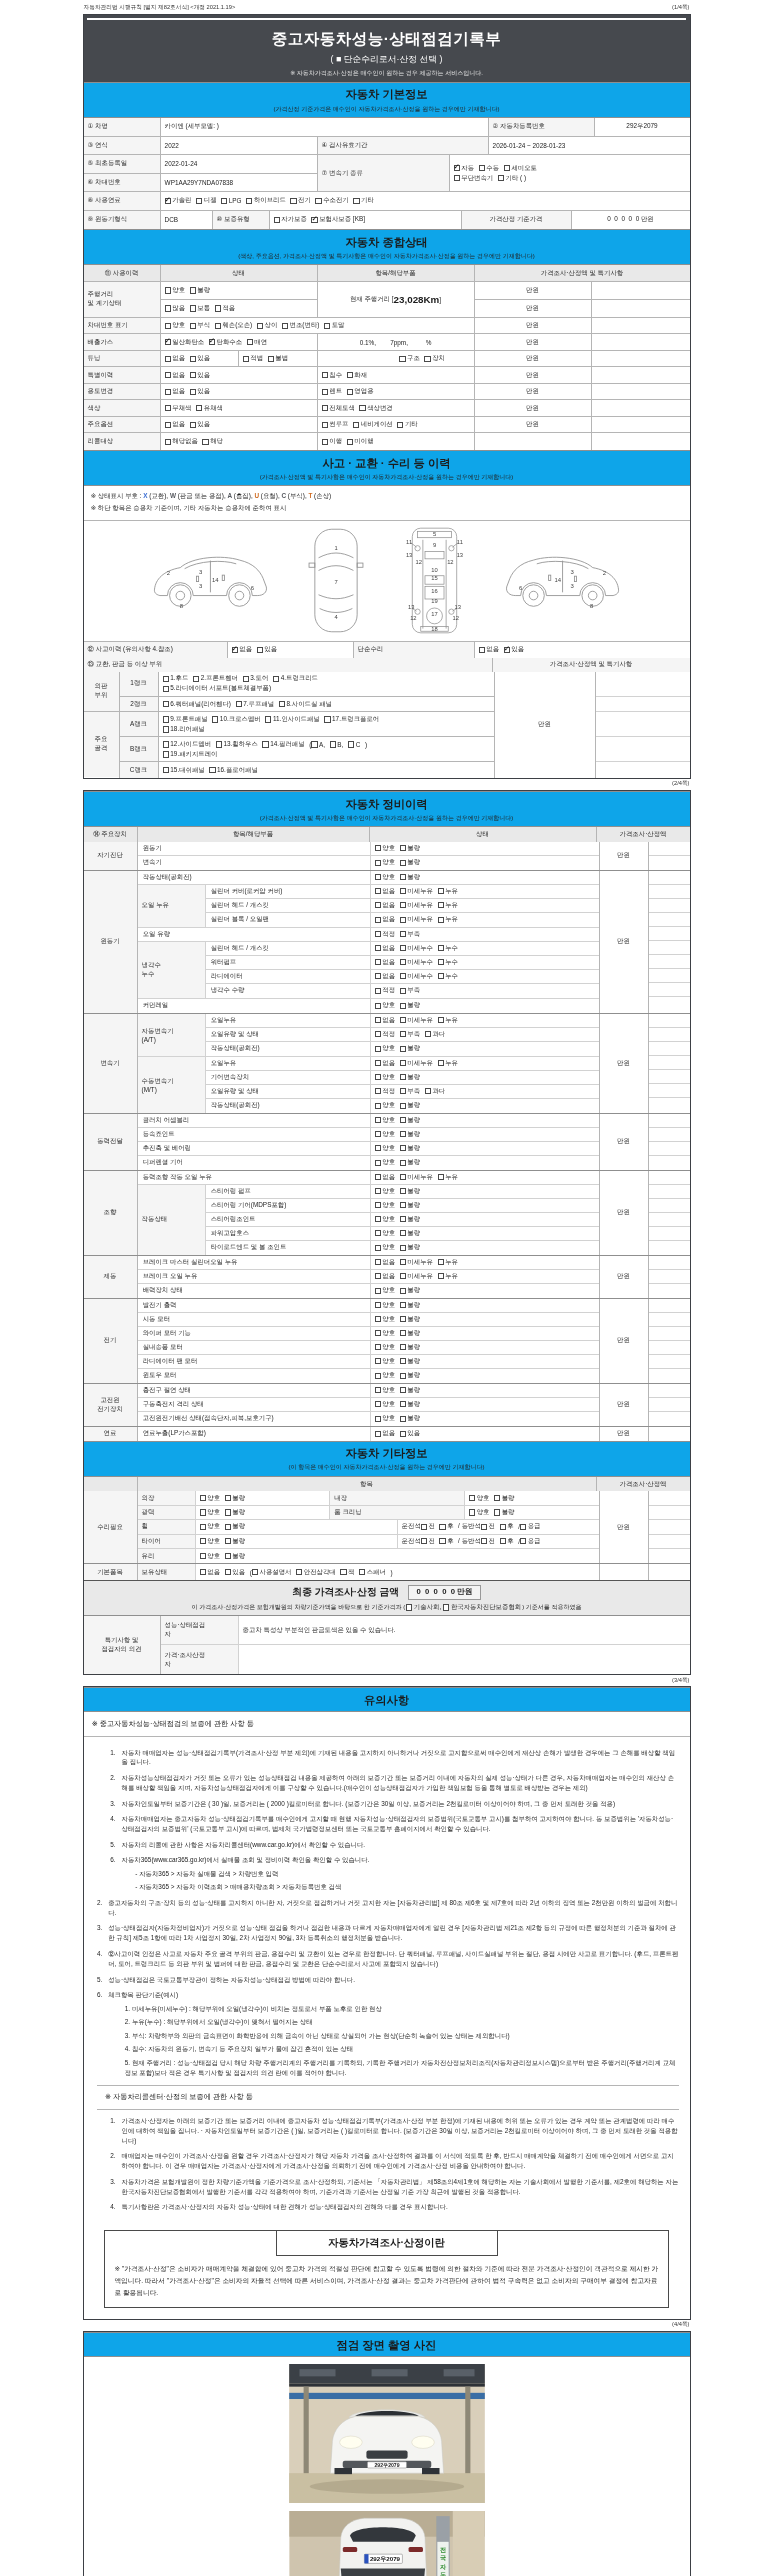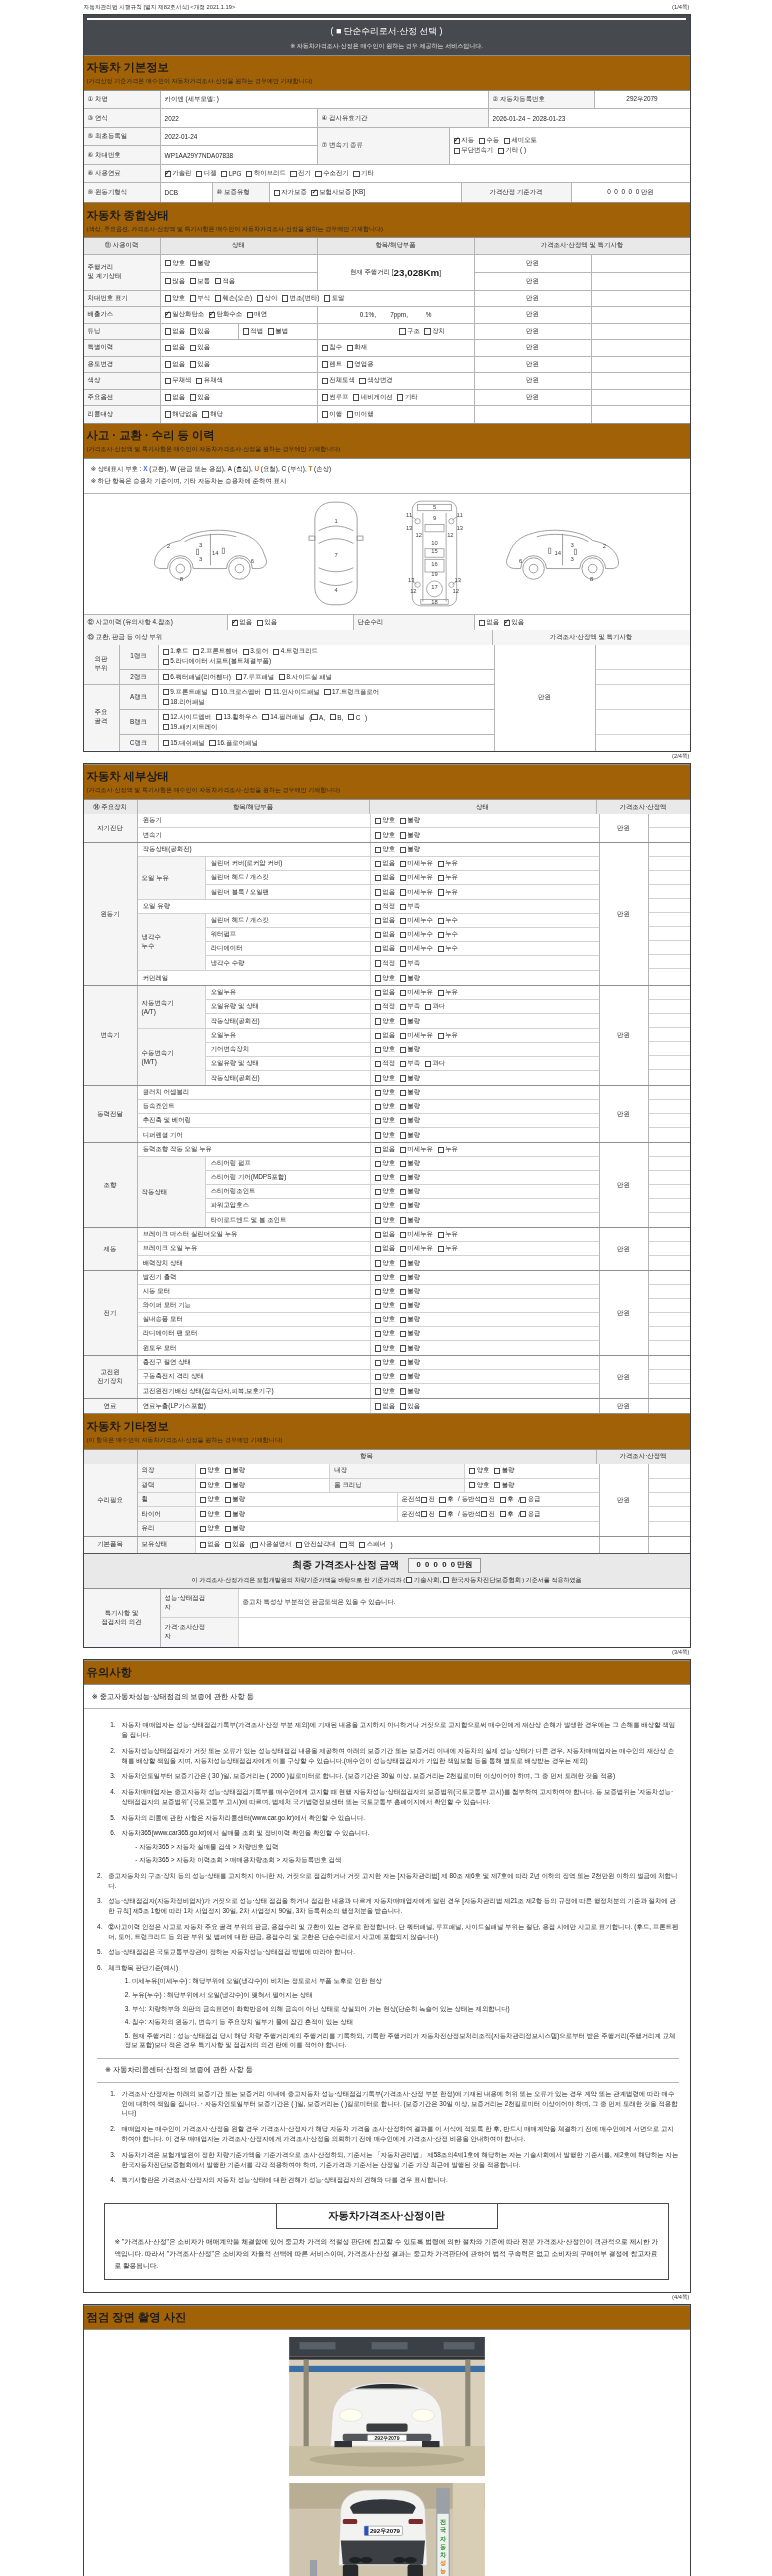--- a/index.html
+++ b/index.html
@@ -15,21 +15,21 @@
 
   
   .darkhead { background: #46494e; color: #fff; text-align: center; padding: 7.2px 5.2px 4.1px; position: relative; }
   .darkhead::before { content: ""; position: absolute; left: 3.1px; right: 3.1px; top: 2.6px; height: 2.1px; background: #fff; }
   .darkhead .t { font-size: 15.5px; font-weight: bold; letter-spacing: 0.5px; margin-top: 6.2px; }
   .darkhead .s { font-size: 8.8px; margin-top: 4.1px; }
   .darkhead .n { font-size: 6px; margin-top: 3.1px; color: #e8e8e8; }
   .docno { background: #46494e; color: #fff; font-size: 7.7px; font-weight: bold; text-align: left; padding: 3.1px 6.2px 5.2px; }
 
   
-  .band { background: #a16207; padding: 4.6px 3.1px 3.6px; border-bottom: 0.5px solid #8f8f8f; border-top: 0.5px solid #8f8f8f; }
+  .band { background: #0ea5e9; text-align: center; padding: 4.6px 3.1px 3.6px; border-bottom: 0.5px solid #8f8f8f; border-top: 0.5px solid #8f8f8f; }
   .band .bt { font-size: 11.3px; font-weight: bold; }
   .band .bs { font-size: 6px; margin-top: 2.1px; color: #222; }
 
   
   .ftbl { width: 100%; }
   .ftr { display: flex; align-items: stretch; border-bottom: 0.5px solid #b5b5b5; min-height: 15.5px; }
   .ftr:last-child { border-bottom: none; }
   .ftc { display: flex; align-items: center; flex-wrap: wrap; padding: 1px 4.1px; font-size: 6.4px; }
   .ftr > .ftc:not(:last-child) { border-right: 0.5px solid #b5b5b5; }
   .ftc span { white-space: pre-line; }
@@ -117,20 +117,21 @@
 
 <div class="doc">
 
   <div class="meta-row">
     <span>자동차관리법 시행규칙 [별지 제82호서식] &lt;개정 2021.1.19&gt;</span>
     <span>(1/4쪽)</span>
   </div>
 
   <div class="page">
     <div class="darkhead">
+      <div class="t">중고자동차성능·상태점검기록부</div>
       <div class="s">( ■ 단순수리로서·산정 선택 )</div>
       <div class="n">※ 자동차가격조사·산정은 매수인이 원하는 경우 제공하는 서비스입니다.</div>
     </div>
 
     <div class="band">
       <div class="bt">자동차 기본정보</div>
       <div class="bs">(가격산정 기준가격은 매수인이 자동차가격조사·산정을 원하는 경우에만 기재합니다)</div>
     </div>
     <div class="ftbl" id="basic-table">
         <div class="ftr" style="min-height: 18.5px;">
@@ -658,21 +659,21 @@
             <div class="bcell" style="height: 25px;"></div>
             <div class="bcell" style="height: 15.5px;"></div>
           </div>
         </div>
       </div>
   </div>
   <div class="pgmark">(2/4쪽)</div>
 
   <div class="page">
     <div class="band">
-      <div class="bt">자동차 세부상태</div>
+      <div class="bt">자동차 정비이력</div>
       <div class="bs">(가격조사·산정액 및 특기사항은 매수인이 자동차가격조사·산정을 원하는 경우에만 기재합니다)</div>
     </div>
     <div class="ftbl" id="detail-header">
         <div class="ftr hdr" style="min-height: 14.4px;">
           <div class="ftc" style="width: 54px;">
             <span>⑭ 주요장치</span>
           </div>
           <div class="ftc" style="width: 232px;">
             <span>항목/해당부품</span>
           </div>

